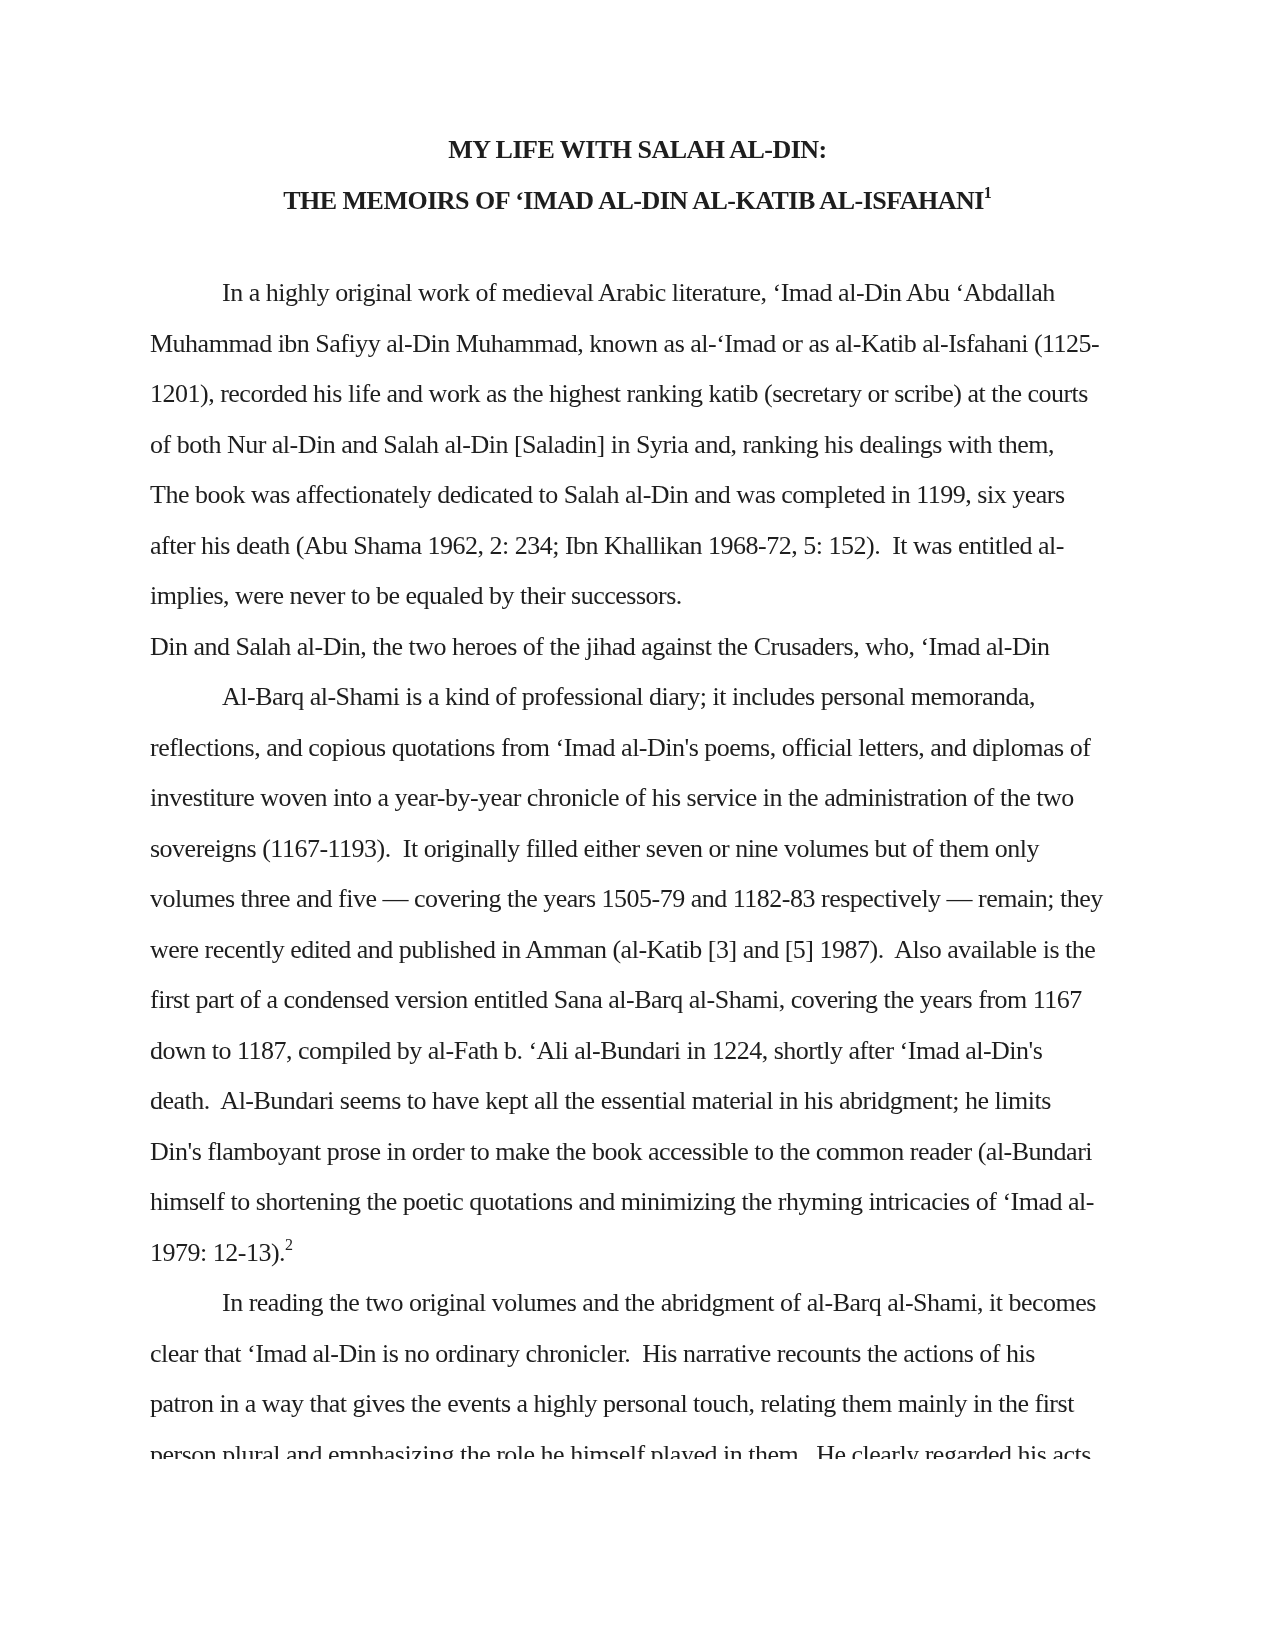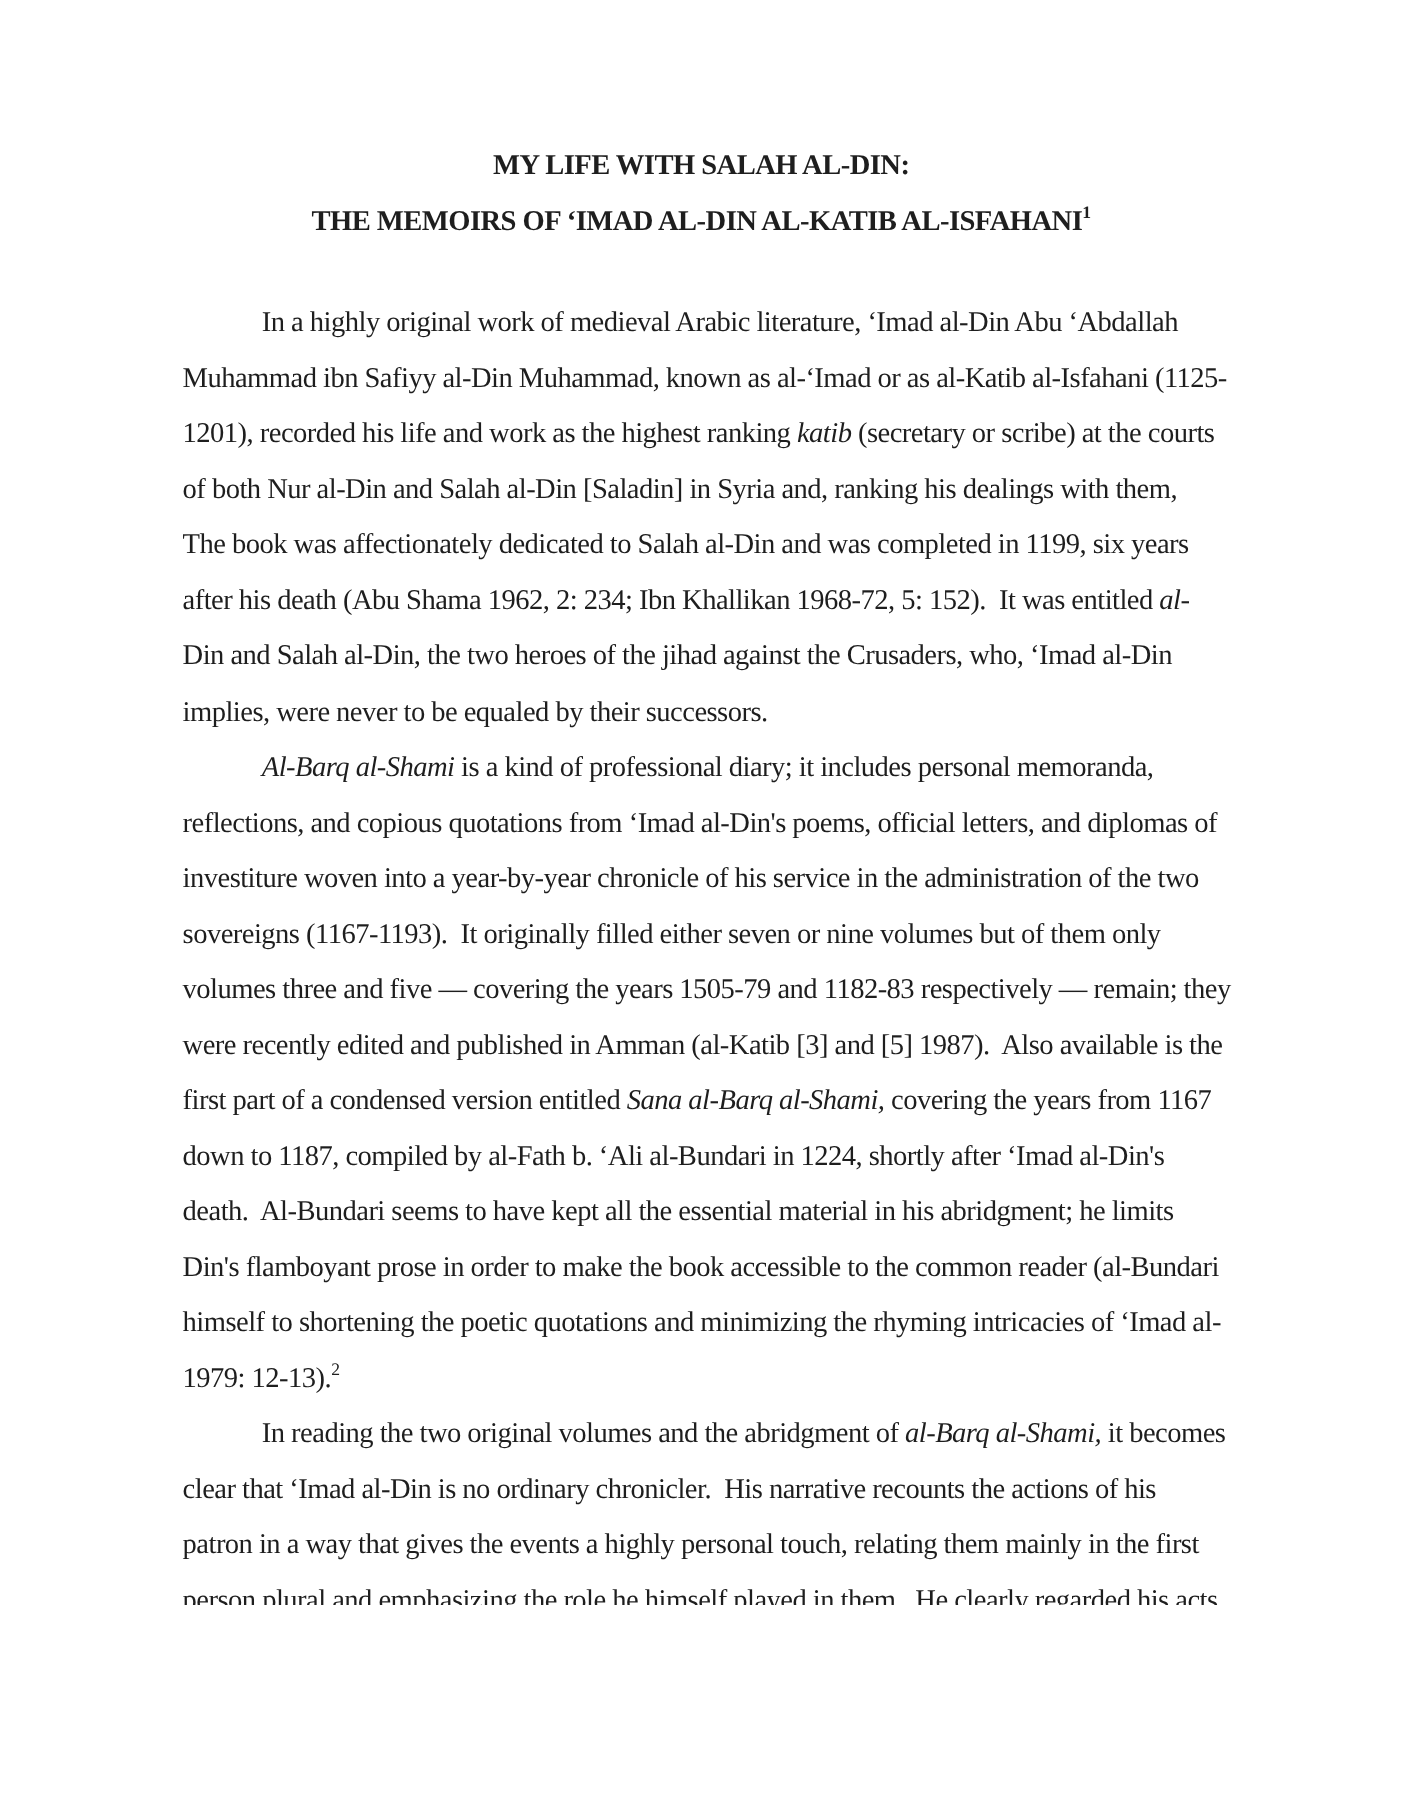--- a/index.html
+++ b/index.html
@@ -19,36 +19,35 @@
   .title-block {
     position: absolute;
     left: 150px;
     top: 125px;
     width: 975px;
     text-align: center;
     font-weight: bold;
   }
   .body-block {
     position: absolute;
-    left: 166px;
+    left: 150px;
     top: 268px;
     width: 1060px;
   }
   .line {
     height: 50.5px;
     line-height: 50.5px;
     font-size: 26px;
     letter-spacing: -0.5px;
     white-space: pre;
   }
   .line.indent {
     padding-left: 72px;
   }
   .it {
-    font-style: italic;
   }
   .sup {
     font-size: 16px;
     position: relative;
     top: -11px;
     letter-spacing: 0;
   }
   .paragraph {
     margin: 0;
   }
@@ -62,22 +61,22 @@
       <div class="line"><span>THE MEMOIRS OF ‘IMAD AL-DIN AL-KATIB AL-ISFAHANI</span><span class="sup">1</span></div>
     </div>
   <div class="body-block">
       <div class="paragraph">
         <div class="line indent"><span>In a highly original work of medieval Arabic literature, ‘Imad al-Din Abu ‘Abdallah</span></div>
         <div class="line"><span>Muhammad ibn Safiyy al-Din Muhammad, known as al-‘Imad or as al-Katib al-Isfahani (1125-</span></div>
         <div class="line"><span>1201), recorded his life and work as the highest ranking </span><span class="it">katib</span><span> (secretary or scribe) at the courts</span></div>
         <div class="line"><span>of both Nur al-Din and Salah al-Din [Saladin] in Syria and, ranking his dealings with them,</span></div>
         <div class="line"><span>The book was affectionately dedicated to Salah al-Din and was completed in 1199, six years</span></div>
         <div class="line"><span>after his death (Abu Shama 1962, 2: 234; Ibn Khallikan 1968-72, 5: 152).  It was entitled </span><span class="it">al-</span></div>
+        <div class="line"><span>implies, were never to be equaled by their successors.</span></div>
         <div class="line"><span>Din and Salah al-Din, the two heroes of the jihad against the Crusaders, who, ‘Imad al-Din</span></div>
-        <div class="line"><span>implies, were never to be equaled by their successors.</span></div>
       </div>
       <div class="paragraph">
         <div class="line indent"><span class="it">Al-Barq al-Shami</span><span> is a kind of professional diary; it includes personal memoranda,</span></div>
         <div class="line"><span>reflections, and copious quotations from ‘Imad al-Din's poems, official letters, and diplomas of</span></div>
         <div class="line"><span>investiture woven into a year-by-year chronicle of his service in the administration of the two</span></div>
         <div class="line"><span>sovereigns (1167-1193).  It originally filled either seven or nine volumes but of them only</span></div>
         <div class="line"><span>volumes three and five — covering the years 1505-79 and 1182-83 respectively — remain; they</span></div>
         <div class="line"><span>were recently edited and published in Amman (al-Katib [3] and [5] 1987).  Also available is the</span></div>
         <div class="line"><span>first part of a condensed version entitled </span><span class="it">Sana al-Barq al-Shami,</span><span> covering the years from 1167</span></div>
         <div class="line"><span>down to 1187, compiled by al-Fath b. ‘Ali al-Bundari in 1224, shortly after ‘Imad al-Din's</span></div>

